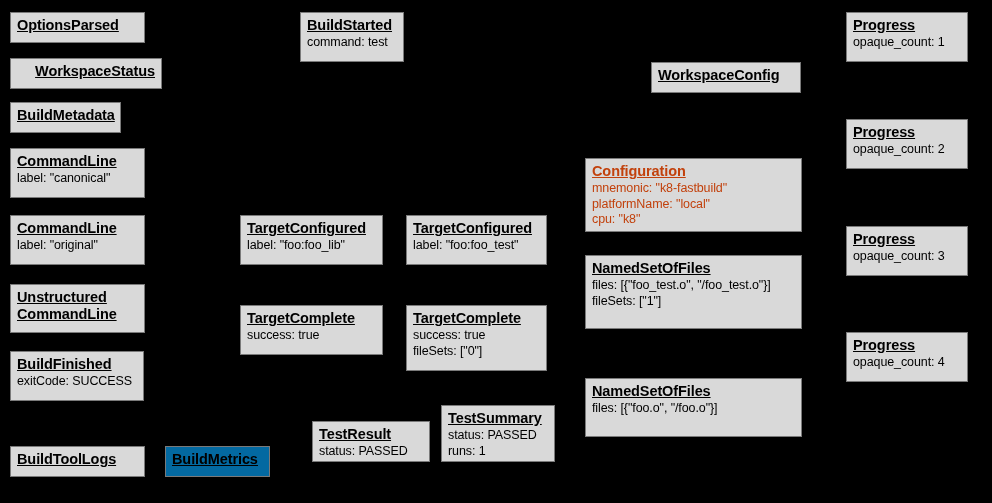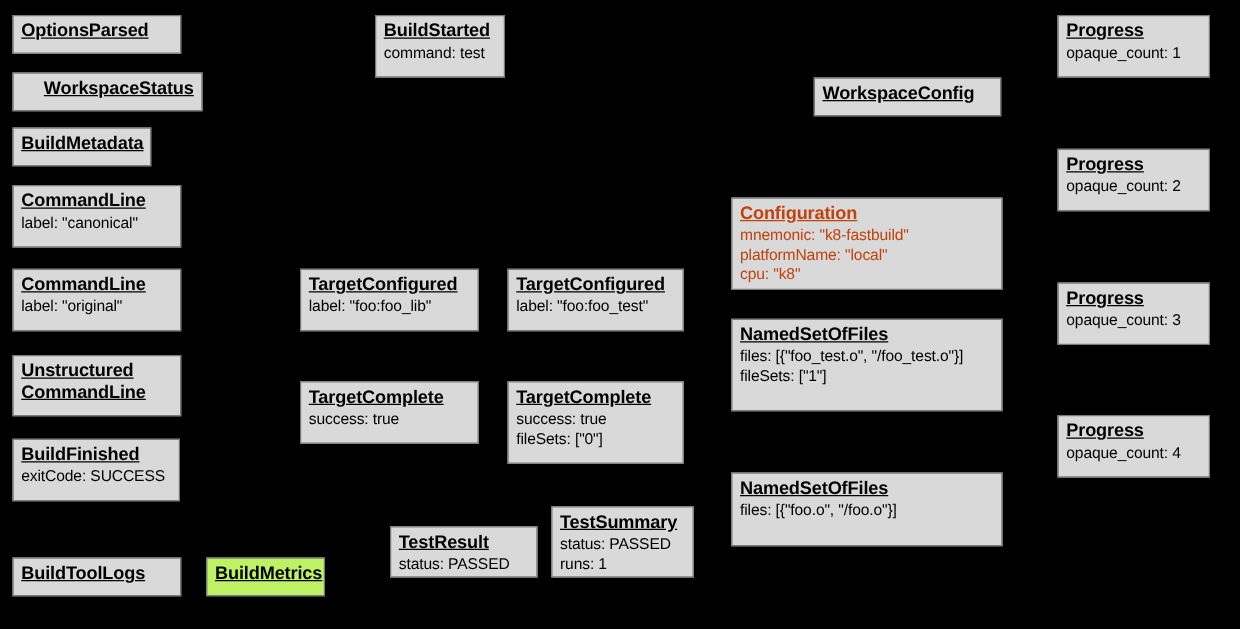--- a/index.html
+++ b/index.html
@@ -71,21 +71,21 @@
     </div>
     <div class="node" style="left: 10px; top: 351px; width: 134px; height: 50px; background: rgb(217, 217, 217); border-color: rgb(122, 122, 122); color: rgb(0, 0, 0);">
       <div class="node-title">BuildFinished</div>
       <div class="fields">
         <div class="node-field">exitCode: SUCCESS</div>
       </div>
     </div>
     <div class="node" style="left: 10px; top: 446px; width: 135px; height: 31px; background: rgb(217, 217, 217); border-color: rgb(122, 122, 122); color: rgb(0, 0, 0);">
       <div class="node-title">BuildToolLogs</div>
     </div>
-    <div class="node" style="left: 165px; top: 446px; width: 95px; height: 31px; background: #bef264; border-color: rgb(122, 122, 122); color: rgb(0, 0, 0);">
+    <div class="node" style="left: 165px; top: 446px; width: 105px; height: 31px; background: #0369a1; border-color: rgb(122, 122, 122); color: rgb(0, 0, 0); text-decoration: underline;">
       <div class="node-title">BuildMetrics</div>
     </div>
     <div class="node" style="left: 300px; top: 12px; width: 104px; height: 50px; background: rgb(217, 217, 217); border-color: rgb(122, 122, 122); color: rgb(0, 0, 0);">
       <div class="node-title">BuildStarted</div>
       <div class="fields">
         <div class="node-field">command: test</div>
       </div>
     </div>
     <div class="node" style="left: 240px; top: 215px; width: 143px; height: 50px; background: rgb(217, 217, 217); border-color: rgb(122, 122, 122); color: rgb(0, 0, 0);">
       <div class="node-title">TargetConfigured</div>

